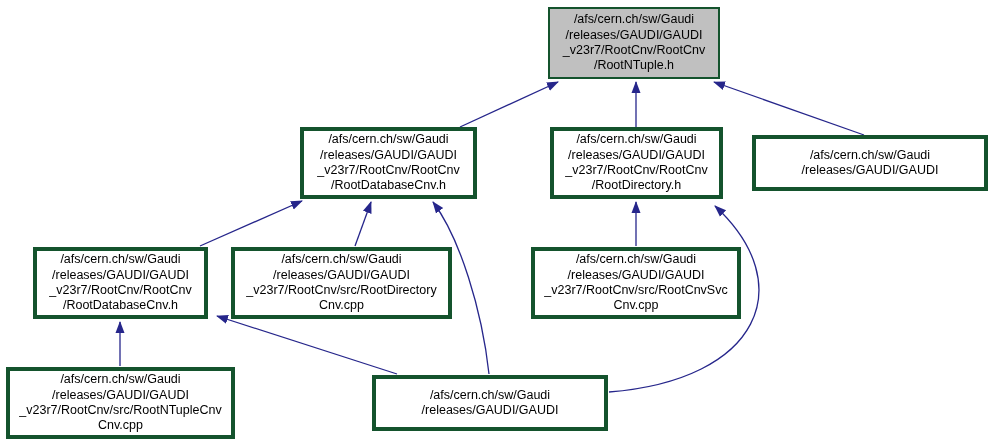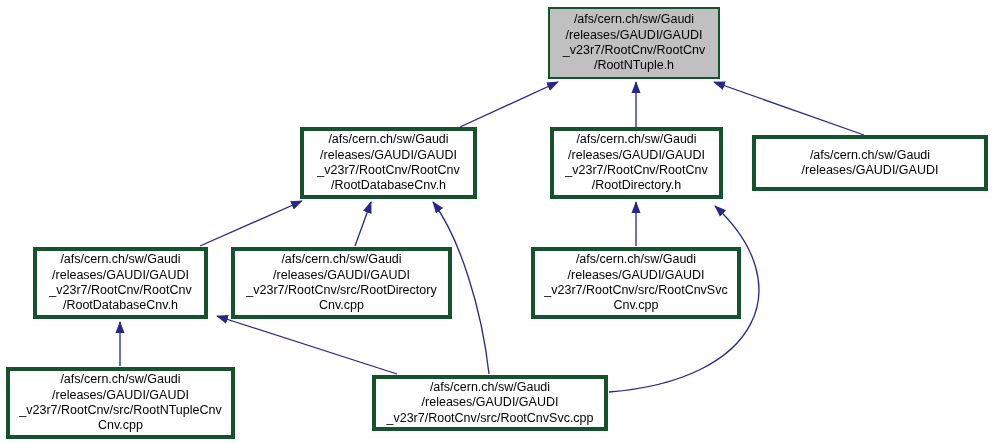--- a/index.html
+++ b/index.html
@@ -101,16 +101,15 @@
   <div class="node" style="left:6px;top:367px;width:229px;height:72px;">
     <span>/afs/cern.ch/sw/Gaudi</span>
     <span>/releases/GAUDI/GAUDI</span>
     <span>_v23r7/RootCnv/src/RootNTupleCnv</span>
     <span>Cnv.cpp</span>
   </div>
 
   <div class="node" style="left:372px;top:375px;width:236px;height:56px;">
     <span>/afs/cern.ch/sw/Gaudi</span>
     <span>/releases/GAUDI/GAUDI</span>
-    <span>_v23r7/RootCnv/src/RootCnvSvc.cpp</span>
   </div>
 
 </div>
 
 </body></html>

